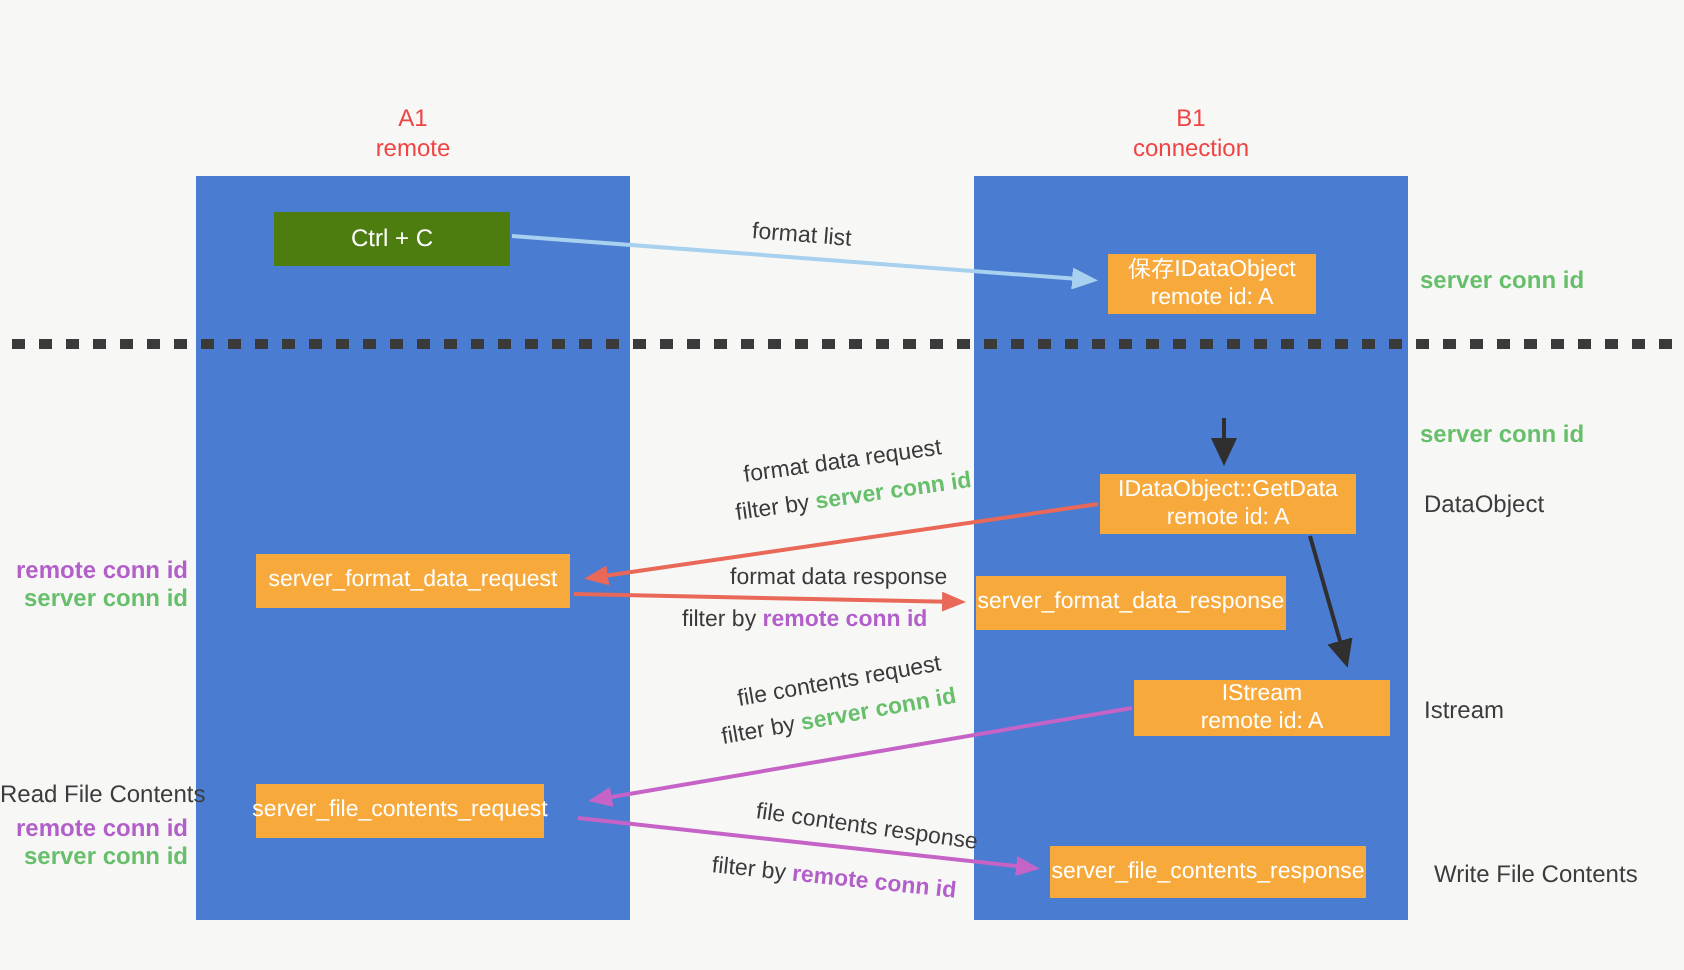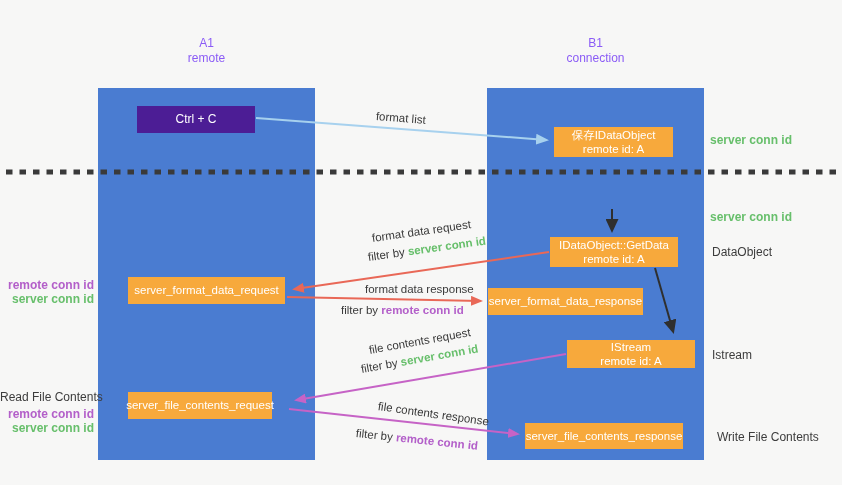--- a/index.html
+++ b/index.html
@@ -7,33 +7,33 @@
     position:relative;width:842px;height:485px;overflow:hidden;
     background:#f7f7f6;
     font-family:"Liberation Sans","DejaVu Sans",sans-serif;
     color:#3c3c3c;
   }
   .abs{position:absolute;}
   .title{left:300px;top:8px;width:220px;text-align:center;font-size:15px;line-height:22px;color:#3a3a3a;}
   .lane{top:88px;width:217px;height:372px;background:#4a7cd1;}
   .lane.a1{left:98px;}
   .lane.b1{left:487px;}
-  .lane-header{top:36px;width:217px;text-align:center;font-size:12px;line-height:15px;color:#8b5cf6;}
+  .lane-header{top:52px;width:217px;text-align:center;font-size:12px;line-height:15px;color:#ef4444;}
   .lane-header.a1{left:98px;}
   .lane-header.b1{left:487px;}
   svg.wires{left:0;top:0;width:842px;height:485px;}
   .node{
     display:flex;align-items:center;justify-content:center;text-align:center;
     color:#fff;font-size:12px;line-height:13px;
   }
   .node.two{flex-direction:column;font-size:11.5px;line-height:14px;}
-  .green{background:#4c1d95;}
+  .green{background:#4d7c0f;}
   .orange{background:#f7a93c;}
   .n-ctrl-c{left:137px;top:106px;width:118px;height:27px;}
-  .n-save{left:554px;top:127px;width:119px;height:30px;}
+  .n-save{left:554px;top:127px;width:104px;height:30px;}
   .n-ctrl-v{left:553px;top:182px;width:117px;height:26px;}
   .n-getdata{left:550px;top:237px;width:128px;height:30px;}
   .n-fmt-req{left:128px;top:277px;width:157px;height:27px;font-size:11.5px;}
   .n-fmt-resp{left:488px;top:288px;width:155px;height:27px;font-size:11.5px;}
   .n-istream{left:567px;top:340px;width:128px;height:28px;}
   .n-file-req{left:128px;top:392px;width:144px;height:27px;font-size:11.5px;}
   .n-file-resp{left:525px;top:423px;width:158px;height:26px;font-size:11.5px;}
   .alabel{font-size:11.5px;color:#3a3a3a;white-space:nowrap;transform-origin:left center;}
   .al-format-list{left:376px;top:110px;transform:rotate(4.5deg);}
   .al-fdr{left:372px;top:232px;transform:rotate(-8deg);}

